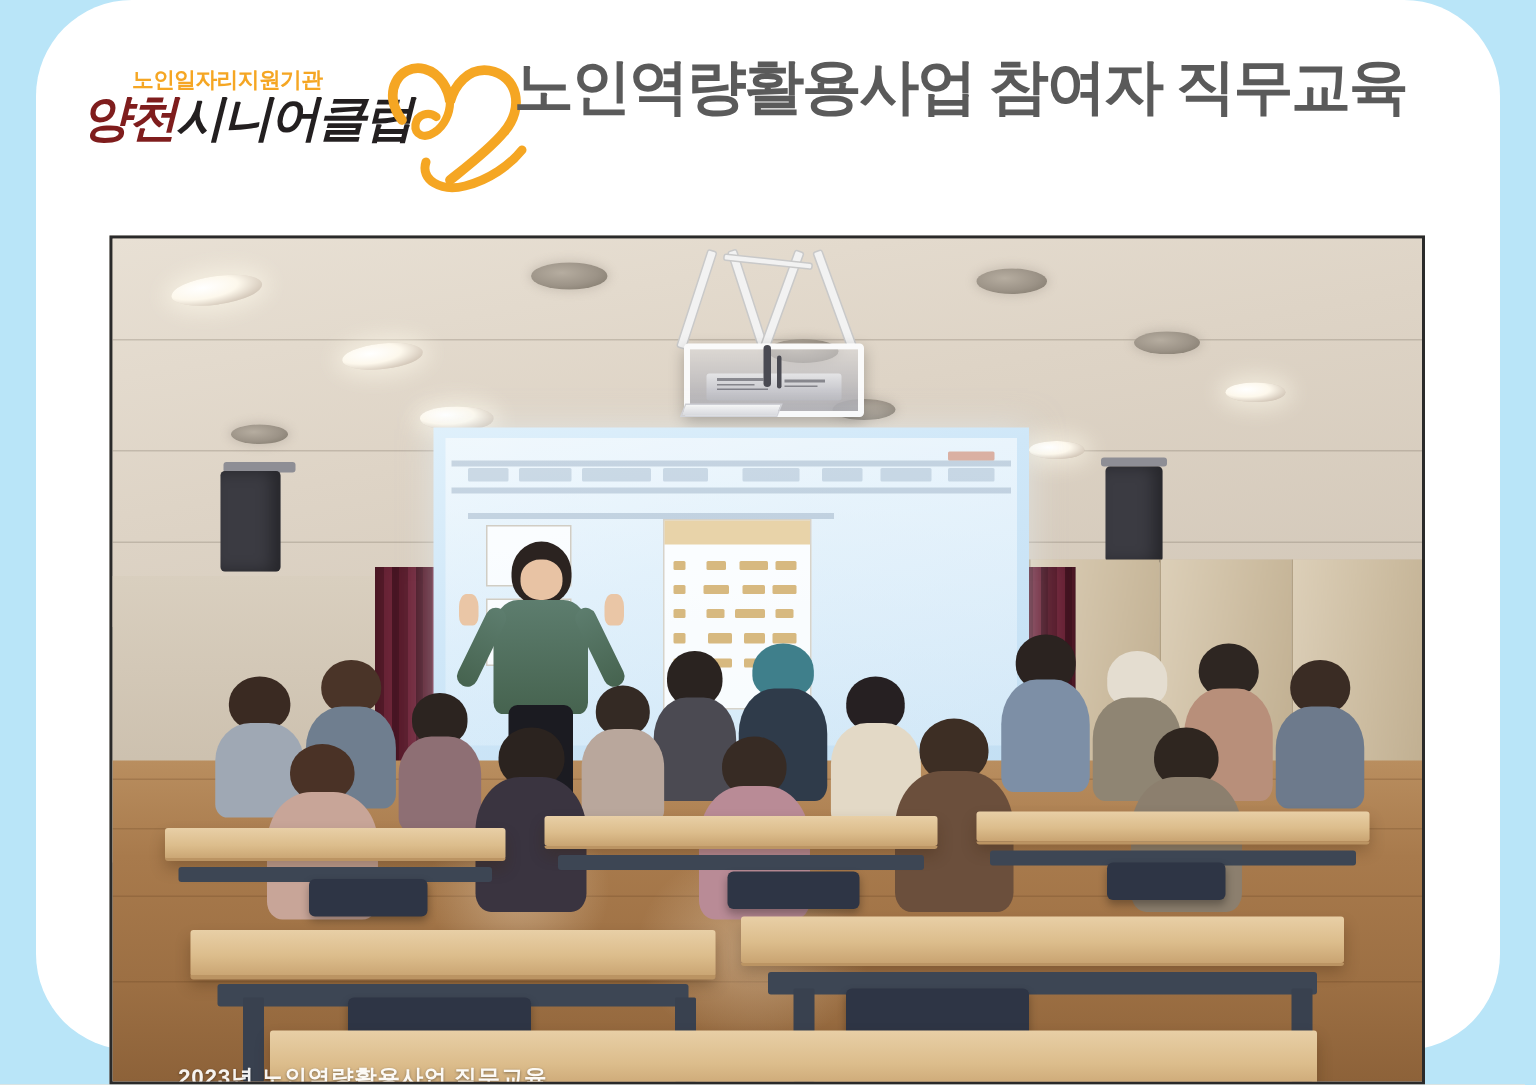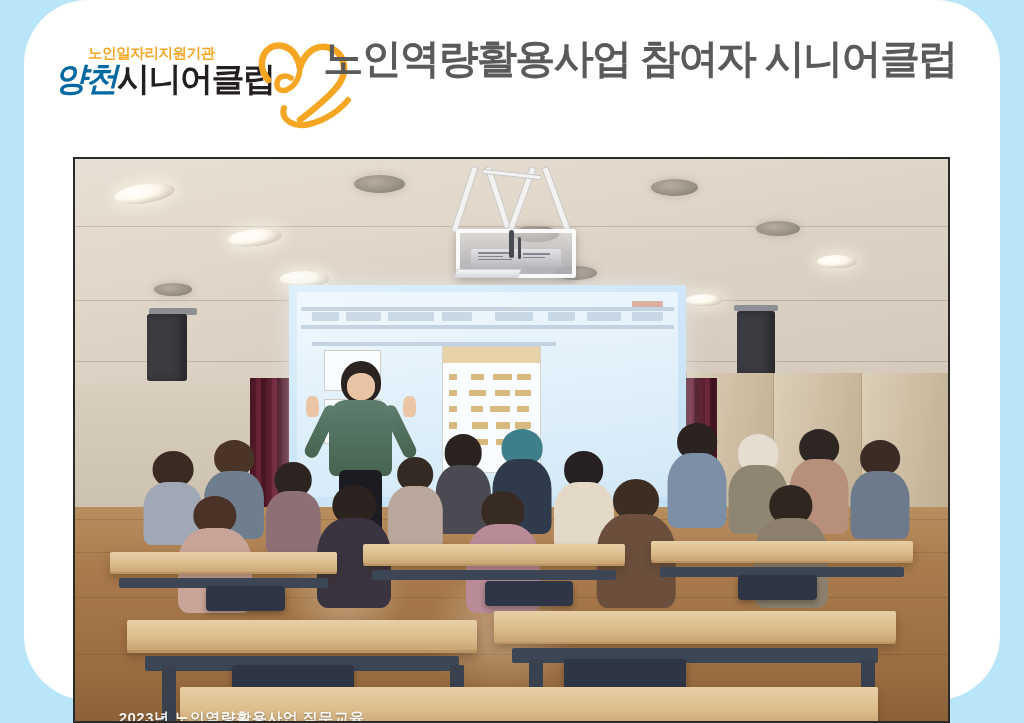--- a/index.html
+++ b/index.html
@@ -62,25 +62,26 @@
     position: absolute;
     left: 0px;
     top: 22px;
     font-size: 33px;
     font-weight: 700;
     letter-spacing: -1.5px;
     white-space: nowrap;
     line-height: 1;
   }
   #brand-wordmark .wm-orange {
-    color: #0369a1;
+    color: #7f1d1d;
     font-style: italic;
   }
   #brand-wordmark .wm-black {
     color: #231f20;
+    font-style: italic;
   }
   
   #heart-mark {
     position: absolute;
     left: 196px;
     top: -4px;
     width: 104px;
     height: 100px;
   }
 
@@ -332,21 +333,21 @@
           <path d="M18 44 C4 26, 16 6, 33 10 C44 13, 49 24, 50 32
                    C53 21, 62 9, 76 11 C95 14, 100 36, 86 52
                    C76 64, 60 76, 50 84" fill="none" stroke="#f5a623" stroke-width="6.5" stroke-linecap="round"></path>
           <path d="M50 32 C50 40, 46 48, 40 52 C33 57, 26 54, 27 47
                    C28 40, 36 38, 41 42" fill="none" stroke="#f5a623" stroke-width="5.5" stroke-linecap="round"></path>
           <path d="M34 72 C30 84, 44 92, 60 88 C76 84, 90 74, 98 64" fill="none" stroke="#f5a623" stroke-width="6" stroke-linecap="round"></path>
         </svg>
       </div>
 
       <div id="title-block">
-        <div id="main-title">노인역량활용사업 참여자 시니어클럽</div>
+        <div id="main-title">노인역량활용사업 참여자 직무교육</div>
       </div>
     </div>
 
     <div id="photo-frame">
       <div id="photo-scene">
 
         <div class="ceiling"></div>
         <div class="ceiling-seam" style="top:12%"></div>
         <div class="ceiling-seam" style="top:25%"></div>
         <div class="ceiling-seam" style="top:36%"></div>

